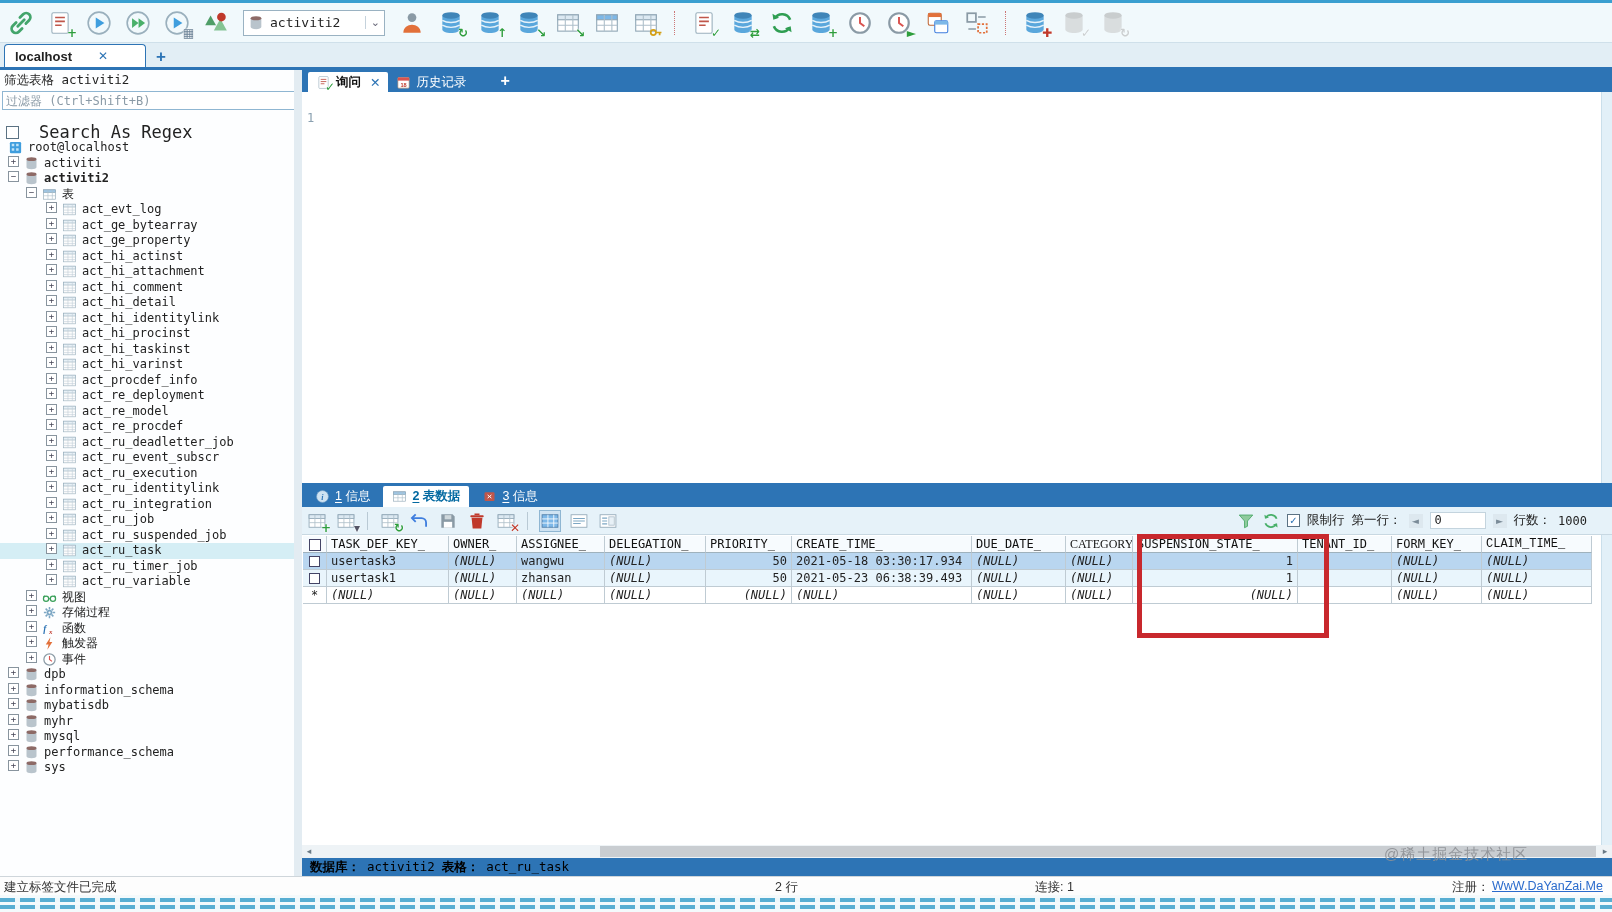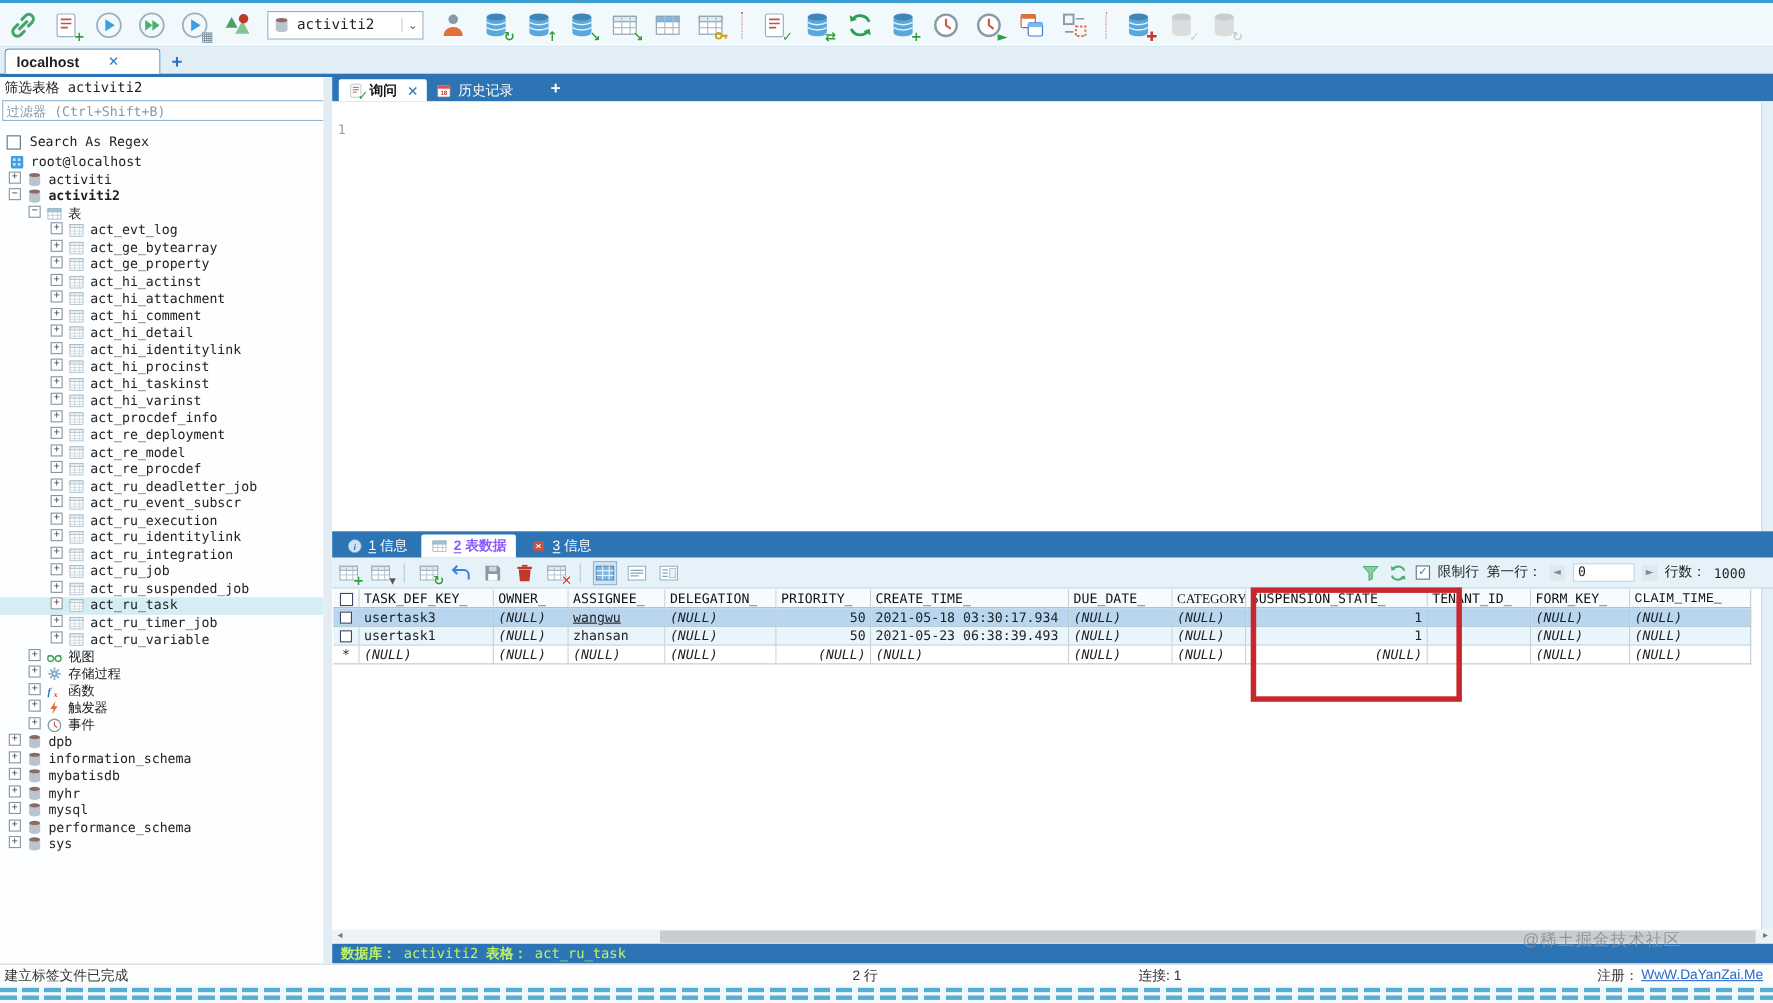--- a/index.html
+++ b/index.html
@@ -34,21 +34,21 @@
            font-size:13px;font-weight:bold;cursor:pointer;min-width:120px;}
   .closex{color:#2d74b5;font-weight:bold;font-size:12px;cursor:pointer;}
   .addtab{color:#2d74b5;font-weight:bold;font-size:17px;margin-left:10px;cursor:pointer;line-height:20px;}
 
   
   .sidebar{position:absolute;left:0;top:70px;width:294px;height:806px;background:#fdfeff;overflow:hidden;}
   .sb-header{height:20px;line-height:20px;padding-left:4px;font-size:12.5px;color:#222;}
   .sb-filter{display:block;width:288px;height:17px;margin:1px 2px 12px 2px;border:1px solid #8fb6d2;
              font-size:12px;padding:0 3px;color:#3b82f6;font-family:"DejaVu Sans Mono","Liberation Mono",monospace;}
   .sb-filter::placeholder{color:#8a9aa6;}
-  .sb-regex{display:flex;align-items:center;gap:8px;margin:9px 0 0 6px;font-size:12px;
+  .sb-regex{display:flex;align-items:center;gap:20px;margin:9px 0 0 6px;font-size:17px;
             font-family:"DejaVu Sans Mono","Liberation Mono",monospace;cursor:pointer;}
   .cb{display:inline-block;width:11px;height:11px;background:#fff;border:1px solid #5b7283;
       font:bold 10px/11px "DejaVu Sans",sans-serif;text-align:center;color:#2d74b5;}
   .tree{position:absolute;left:0;top:70px;right:0;bottom:0;overflow:hidden;
         font-family:"DejaVu Sans Mono","Liberation Mono",monospace;font-size:12px;}
   .trow{height:15.5px;display:flex;white-space:nowrap;cursor:pointer;}
   .trow.sel{background:#d5eef5;}
   .texp{display:inline-block;width:9px;height:9px;border:1px solid #88949e;background:#fff;flex:0 0 auto;
         font:9px/9px "DejaVu Sans Mono",monospace;text-align:center;color:#445;margin-right:5px;}
   .ticon{display:inline-block;width:15px;height:15px;margin-right:5px;flex:0 0 auto;}
@@ -73,21 +73,21 @@
   .lineno{position:absolute;left:5px;top:41px;color:#8aa0b0;font-size:12px;
           font-family:"DejaVu Sans Mono","Liberation Mono",monospace;}
   .editor{position:absolute;left:0;top:40px;width:1298px;height:373px;cursor:text;}
   .vscroll{position:absolute;left:1299px;top:22px;width:11px;height:753px;background:#e2f0f8;border-left:1px solid #cadfeb;}
 
   
   .rtabs{position:absolute;left:0;top:413px;width:1310px;height:24px;background:#2d74b5;display:flex;align-items:flex-end;}
   .rtab{height:21px;display:flex;align-items:center;gap:5px;padding:0 9px;font-size:12.5px;color:#fff;cursor:pointer;margin-left:4px;}
   .rtab .ic{width:15px;height:15px;}
   .rtab .ic svg{width:15px;height:15px;}
-  .rtab.active{background:#fff;color:#8b5cf6;font-weight:bold;border-radius:2px 2px 0 0;}
+  .rtab.active{background:#fff;color:#0369a1;font-weight:bold;border-radius:2px 2px 0 0;}
   .rtab u{text-underline-offset:2px;}
 
   
   .rtoolbar{position:absolute;left:0;top:437px;width:1310px;height:28px;background:#e6f2f9;
             border-bottom:1px solid #c8d8e2;display:flex;align-items:center;padding-left:5px;box-sizing:border-box;}
   .rt-left{display:flex;align-items:center;gap:9px;}
   .rti{position:relative;width:20px;height:20px;cursor:pointer;}
   .rti svg{width:100%;height:100%;}
   .rti.active{background:#cfe3f2;outline:1px solid #8fb6d2;}
   .rt-sep{width:1px;height:18px;border-left:1px solid #b9c9d4;margin:0 2px;}
@@ -113,21 +113,21 @@
   .gcell.null{font-style:italic;}
   .gcell.selcol{text-align:center;padding:0;}
   .gcb{display:inline-block;width:9px;height:9px;border:1px solid #446;background:#fff;margin-top:3px;}
   .grid .head .gcb{width:10px;height:10px;}
   .redbox{position:absolute;left:835px;top:464px;width:182px;height:94px;border:5px solid #c8282d;z-index:30;pointer-events:none;}
 
   
   .hscroll{position:absolute;left:0;top:775px;width:1310px;height:13px;background:#eef3f6;}
   .hs-arrow{position:absolute;top:0;width:14px;height:13px;color:#6a7a86;font:9px/13px "DejaVu Sans",sans-serif;text-align:center;}
   .hs-thumb{position:absolute;left:298px;top:1px;width:996px;height:11px;background:#c9cdd1;}
-  .rstatus{position:absolute;left:0;top:788px;width:1310px;height:18px;background:#2d74b5;color:#bef264;
+  .rstatus{position:absolute;left:0;top:788px;width:1310px;height:18px;background:#2d74b5;color:#000000;
            font-size:12.5px;line-height:18px;padding-left:8px;box-sizing:border-box;display:flex;gap:7px;}
   .rstatus b{font-weight:bold;}
   .rstatus .v{font-family:"DejaVu Sans Mono",monospace;}
 
   
   .watermark{position:absolute;left:1384px;top:845px;font-size:15px;color:#8e9196;opacity:.9;z-index:40;letter-spacing:1px;}
   .statusbar{position:absolute;left:0;top:876px;width:1612px;height:19px;background:#fdfdfd;
              border-top:1px solid #cfd6db;font-size:12.5px;color:#333;}
   .statusbar span,.statusbar a{position:absolute;top:2px;white-space:nowrap;}
   .sb-left{left:4px;}
@@ -797,21 +797,21 @@
         <div class="gcell" style="width: 67px; font-family: Liberation Serif, serif;">CATEGORY_</div>
         <div class="gcell" style="width: 165px;">SUSPENSION_STATE_</div>
         <div class="gcell" style="width: 94px;">TENANT_ID_</div>
         <div class="gcell" style="width: 90px;">FORM_KEY_</div>
         <div class="gcell" style="width: 110px; font-family: Liberation Mono, monospace;">CLAIM_TIME_</div>
       </div>
       <div class="grow selrow">
         <div class="gcell selcol" style="width: 24px;"><span class="gcb"></span></div>
         <div class="gcell" style="width: 122px;">usertask3</div>
         <div class="gcell null" style="width: 68px;">(NULL)</div>
-        <div class="gcell" style="width: 88px; text-decoration: underline;">wangwu</div>
+        <div class="gcell" style="width: 88px;">wangwu</div>
         <div class="gcell null" style="width: 101px;">(NULL)</div>
         <div class="gcell r" style="width: 86px;">50</div>
         <div class="gcell" style="width: 180px;">2021-05-18 03:30:17.934</div>
         <div class="gcell null" style="width: 94px;">(NULL)</div>
         <div class="gcell null" style="width: 67px;">(NULL)</div>
         <div class="gcell r" style="width: 165px;">1</div>
         <div class="gcell" style="width: 94px;"></div>
         <div class="gcell null" style="width: 90px;">(NULL)</div>
         <div class="gcell null" style="width: 110px;">(NULL)</div>
       </div>

